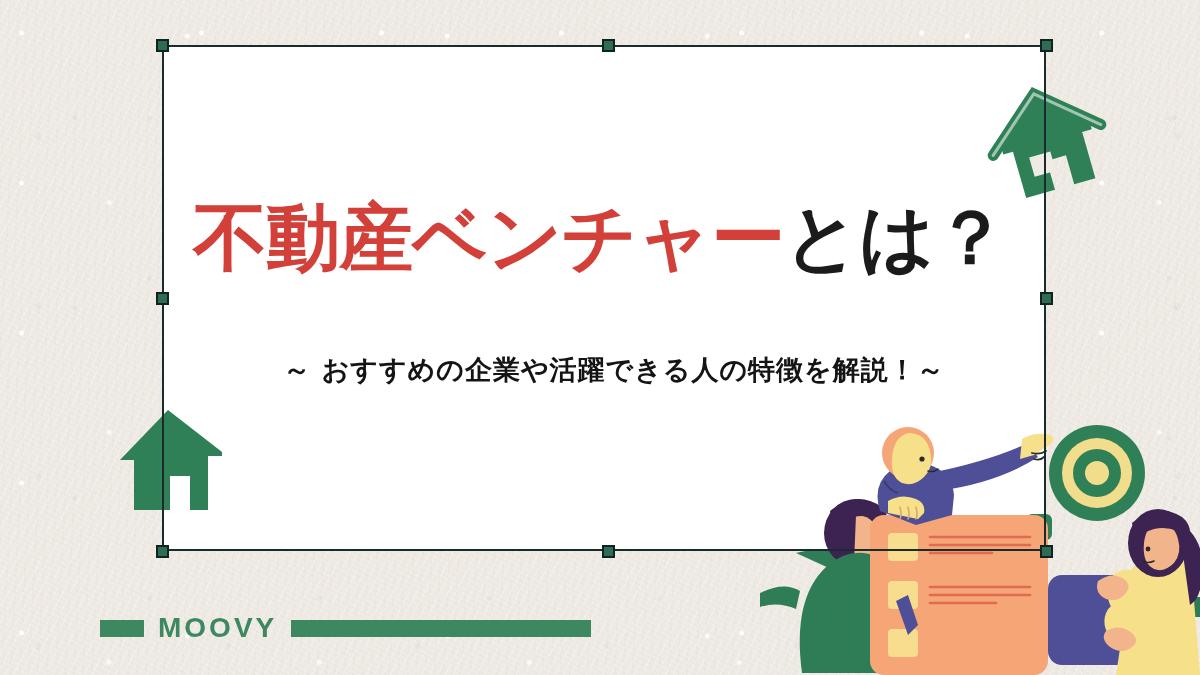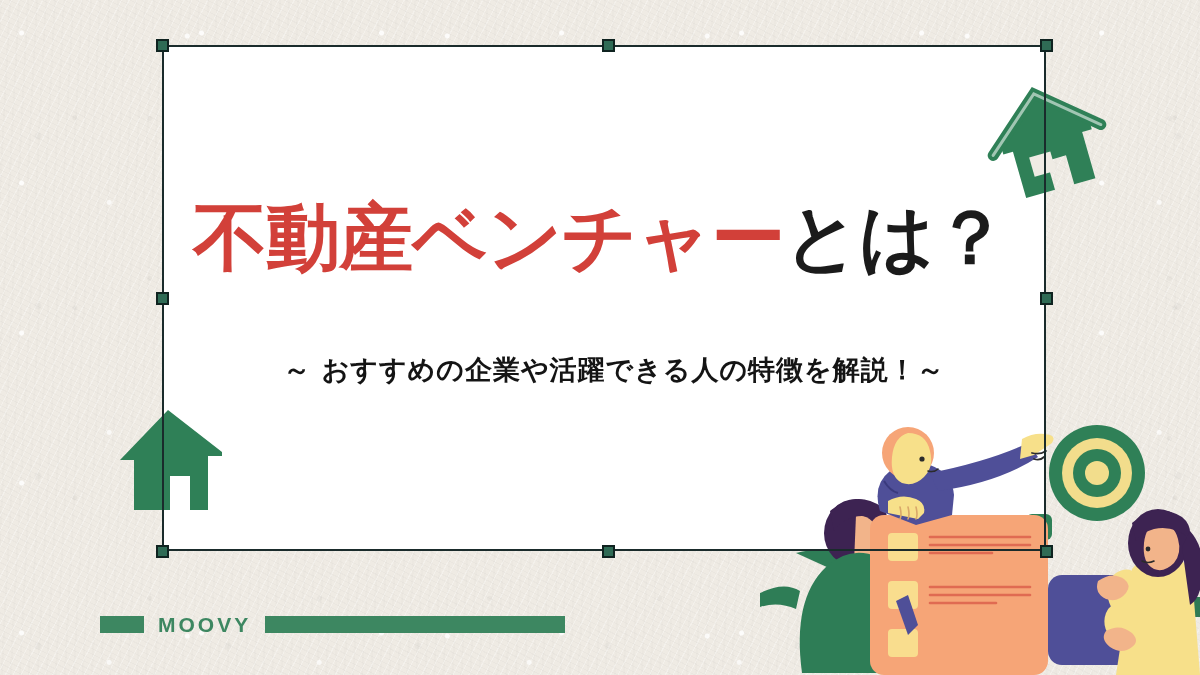--- a/index.html
+++ b/index.html
@@ -71,21 +71,21 @@
     white-space:nowrap;
   }
 
   
   .footer{
     position:absolute;left:100px;top:614px;display:flex;align-items:center;gap:14px;
   }
   .bar-left{width:44px;height:17px;background:#3d8761;}
   .logo-text{
     font-family:"Liberation Sans","DejaVu Sans",sans-serif;
-    font-size:21px;font-weight:700;color:#3d8761;letter-spacing:3px;line-height:1;
+    font-size:28px;font-weight:700;color:#3d8761;letter-spacing:3px;line-height:1;
   }
   .bar-right{width:300px;height:17px;background:#3d8761;}
 
   
   .house-left{position:absolute;left:112px;top:398px;width:116px;height:112px;}
   
   .house-right{position:absolute;left:985px;top:78px;width:125px;height:125px;}
 
   
   .target{position:absolute;left:1048px;top:424px;width:98px;height:98px;}

